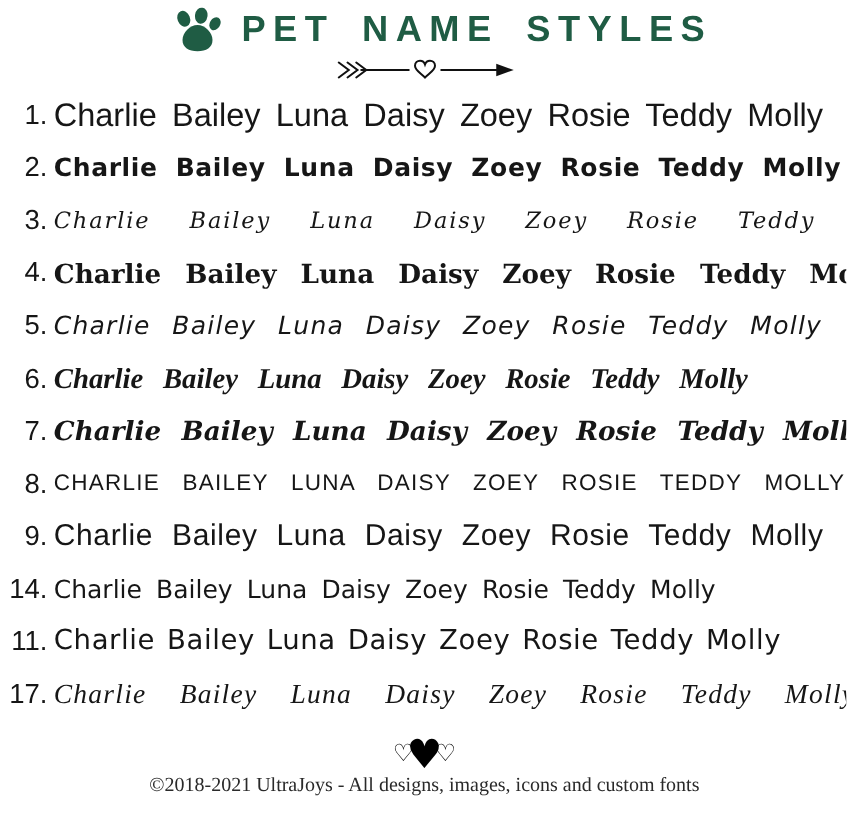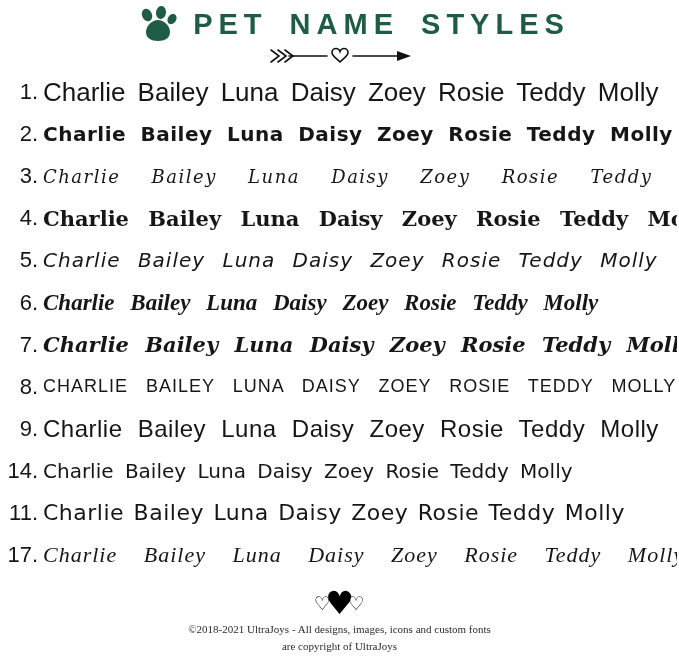--- a/index.html
+++ b/index.html
@@ -57,21 +57,21 @@
     position:absolute;top:586px;left:0;right:0;height:34px;
     display:flex;justify-content:center;align-items:center;
     font-family:"DejaVu Sans",sans-serif;color:#000;
   }
   .heart-side{font-size:19px;line-height:1;}
   .heart-center{font-size:32px;line-height:1;margin:0 -6px;position:relative;z-index:2;}
   .footer-text{
     position:absolute;top:621px;left:0;right:0;
     text-align:center;
     font-family:"Liberation Serif",serif;
-    font-size:11px;line-height:16.5px;color:#2a2a2a;
+    font-size:16px;line-height:16.5px;color:#2a2a2a;
   }
 </style>
 </head>
 <body>
 
 <div class="page">
 
   <div class="header">
     <svg class="paw" viewBox="0 0 40 36" aria-hidden="true">
       <ellipse cx="10" cy="9" rx="5" ry="6.5" transform="rotate(-22 10 9)" fill="#1f5c44"></ellipse>
@@ -147,16 +147,15 @@
       </div>
   </div>
 
   <div class="hearts">
     <span class="heart-side">♡</span>
     <span class="heart-center">♥</span>
     <span class="heart-side">♡</span>
   </div>
   <div class="footer-text">
     <div>©2018-2021 UltraJoys - All designs, images, icons and custom fonts</div>
-    <div>are copyright of UltraJoys</div>
   </div>
 
 </div>
 
 </body></html>

